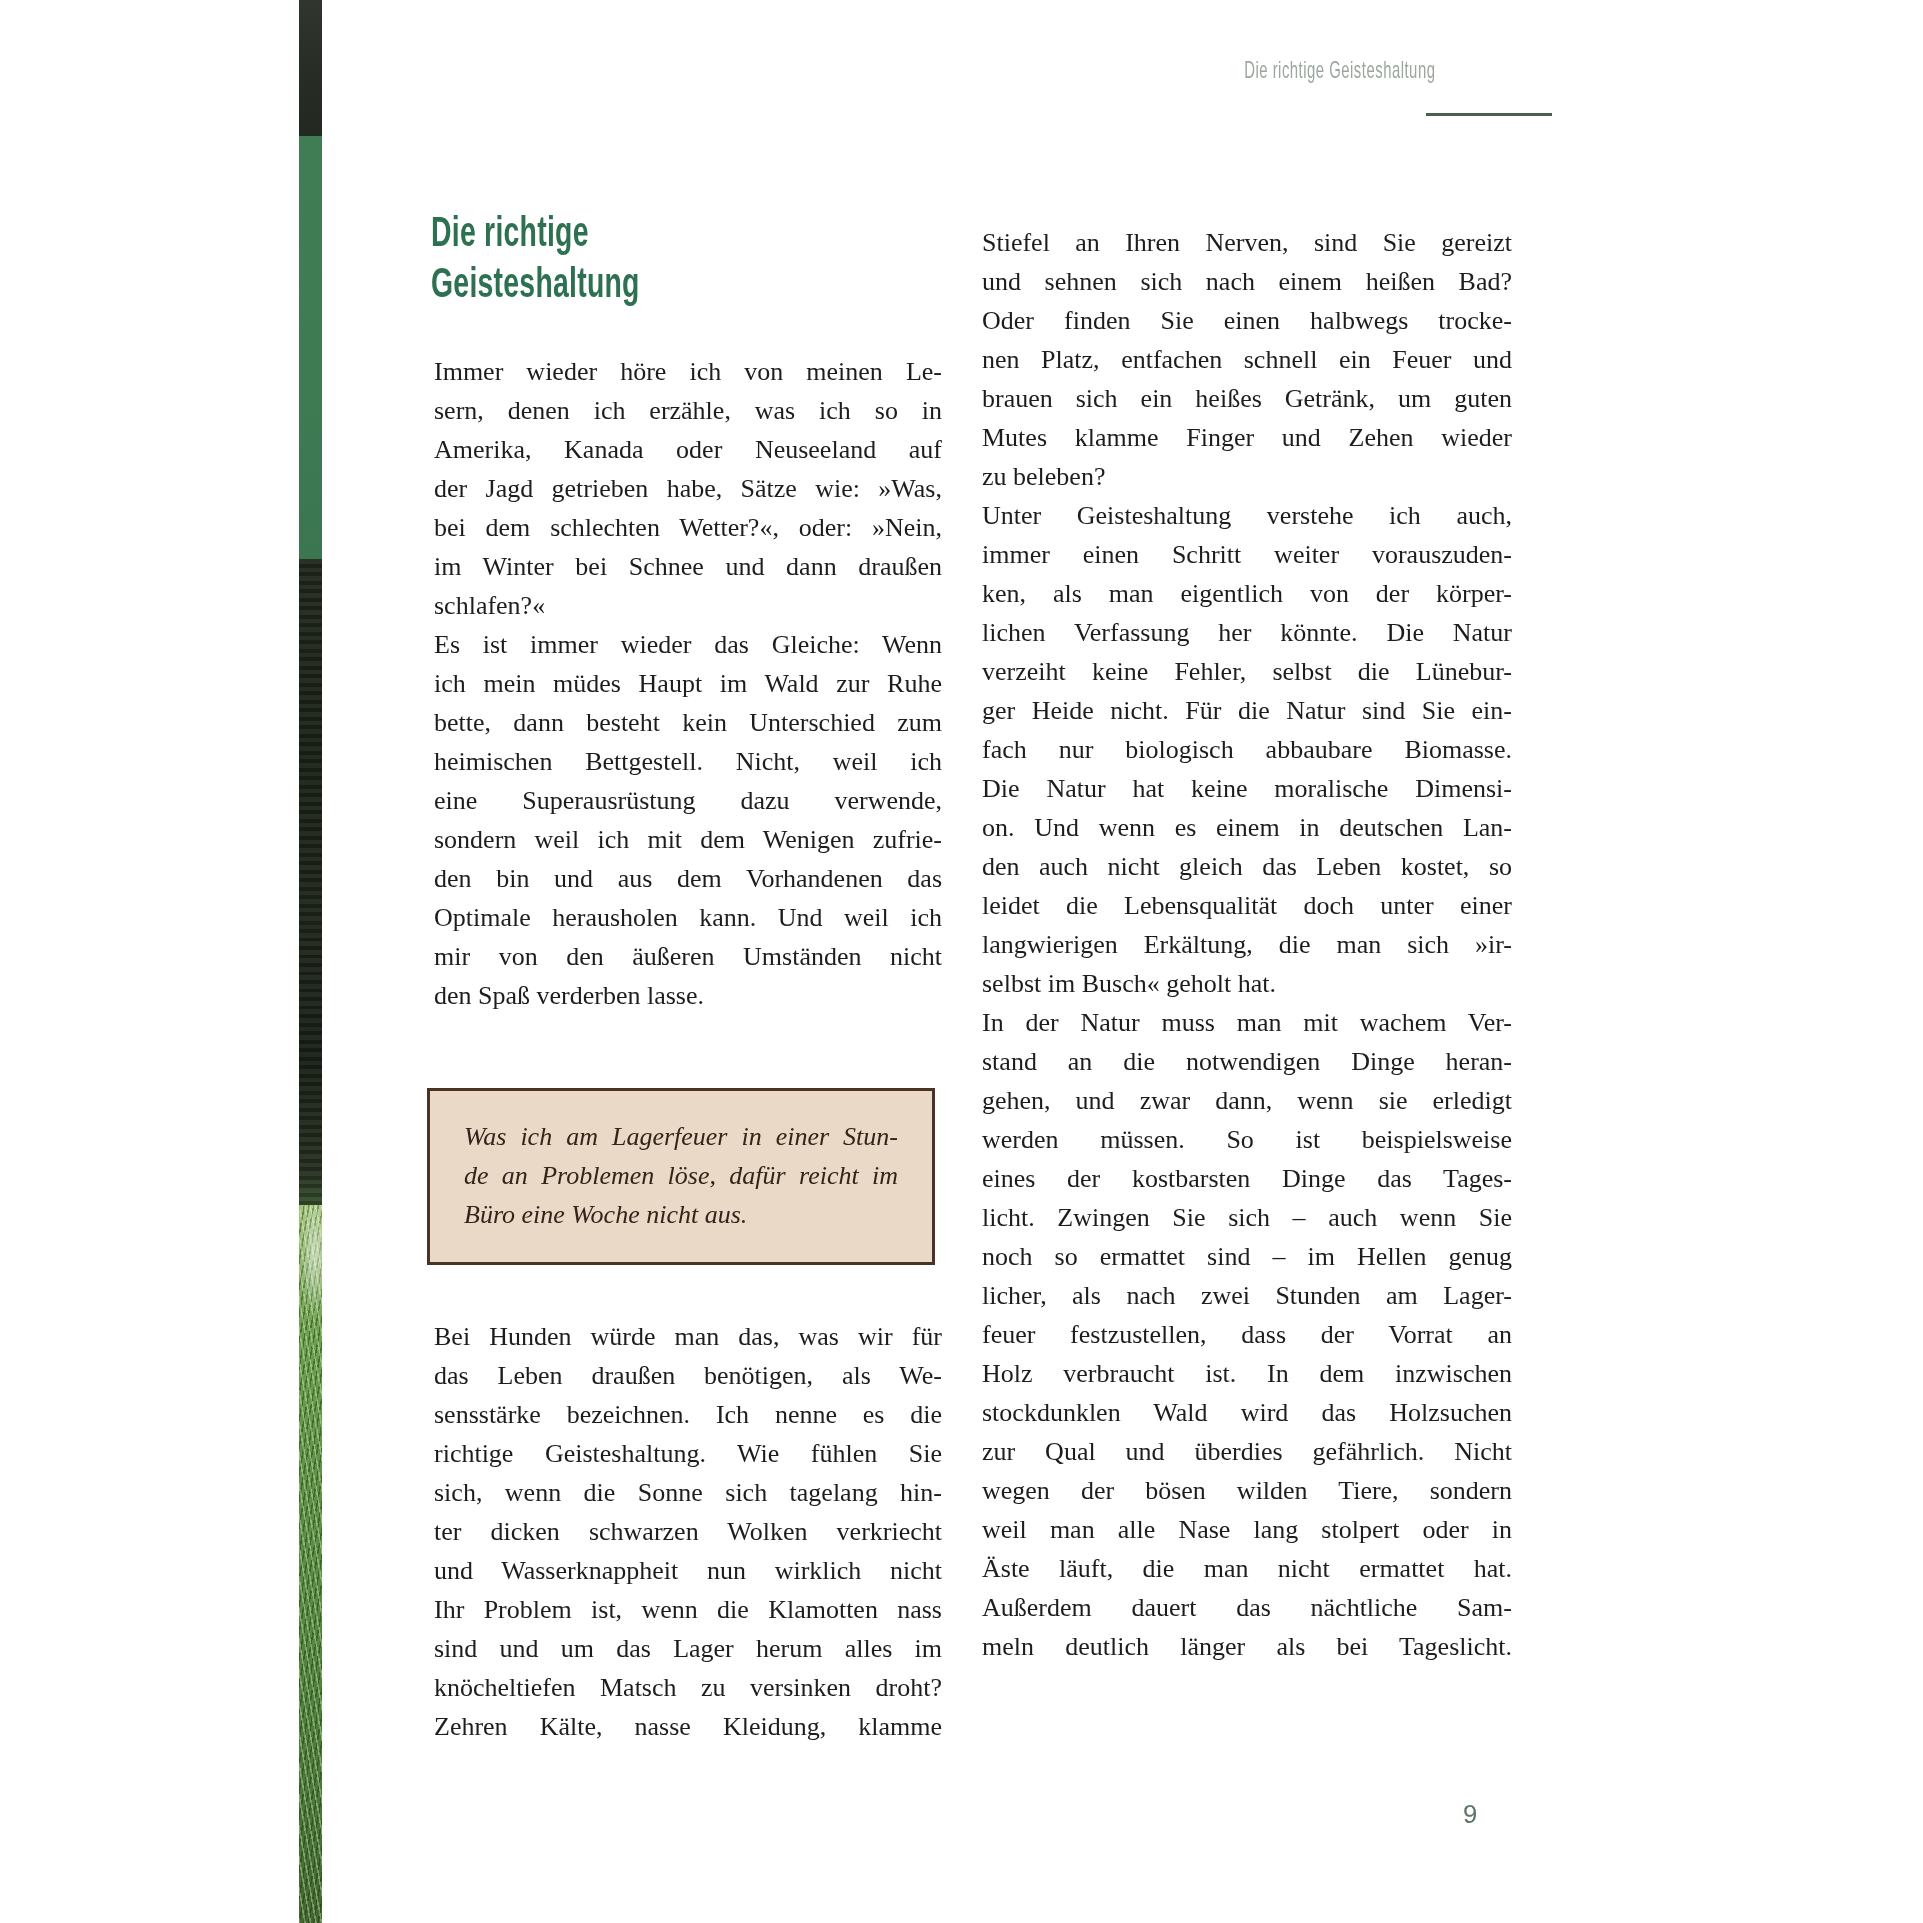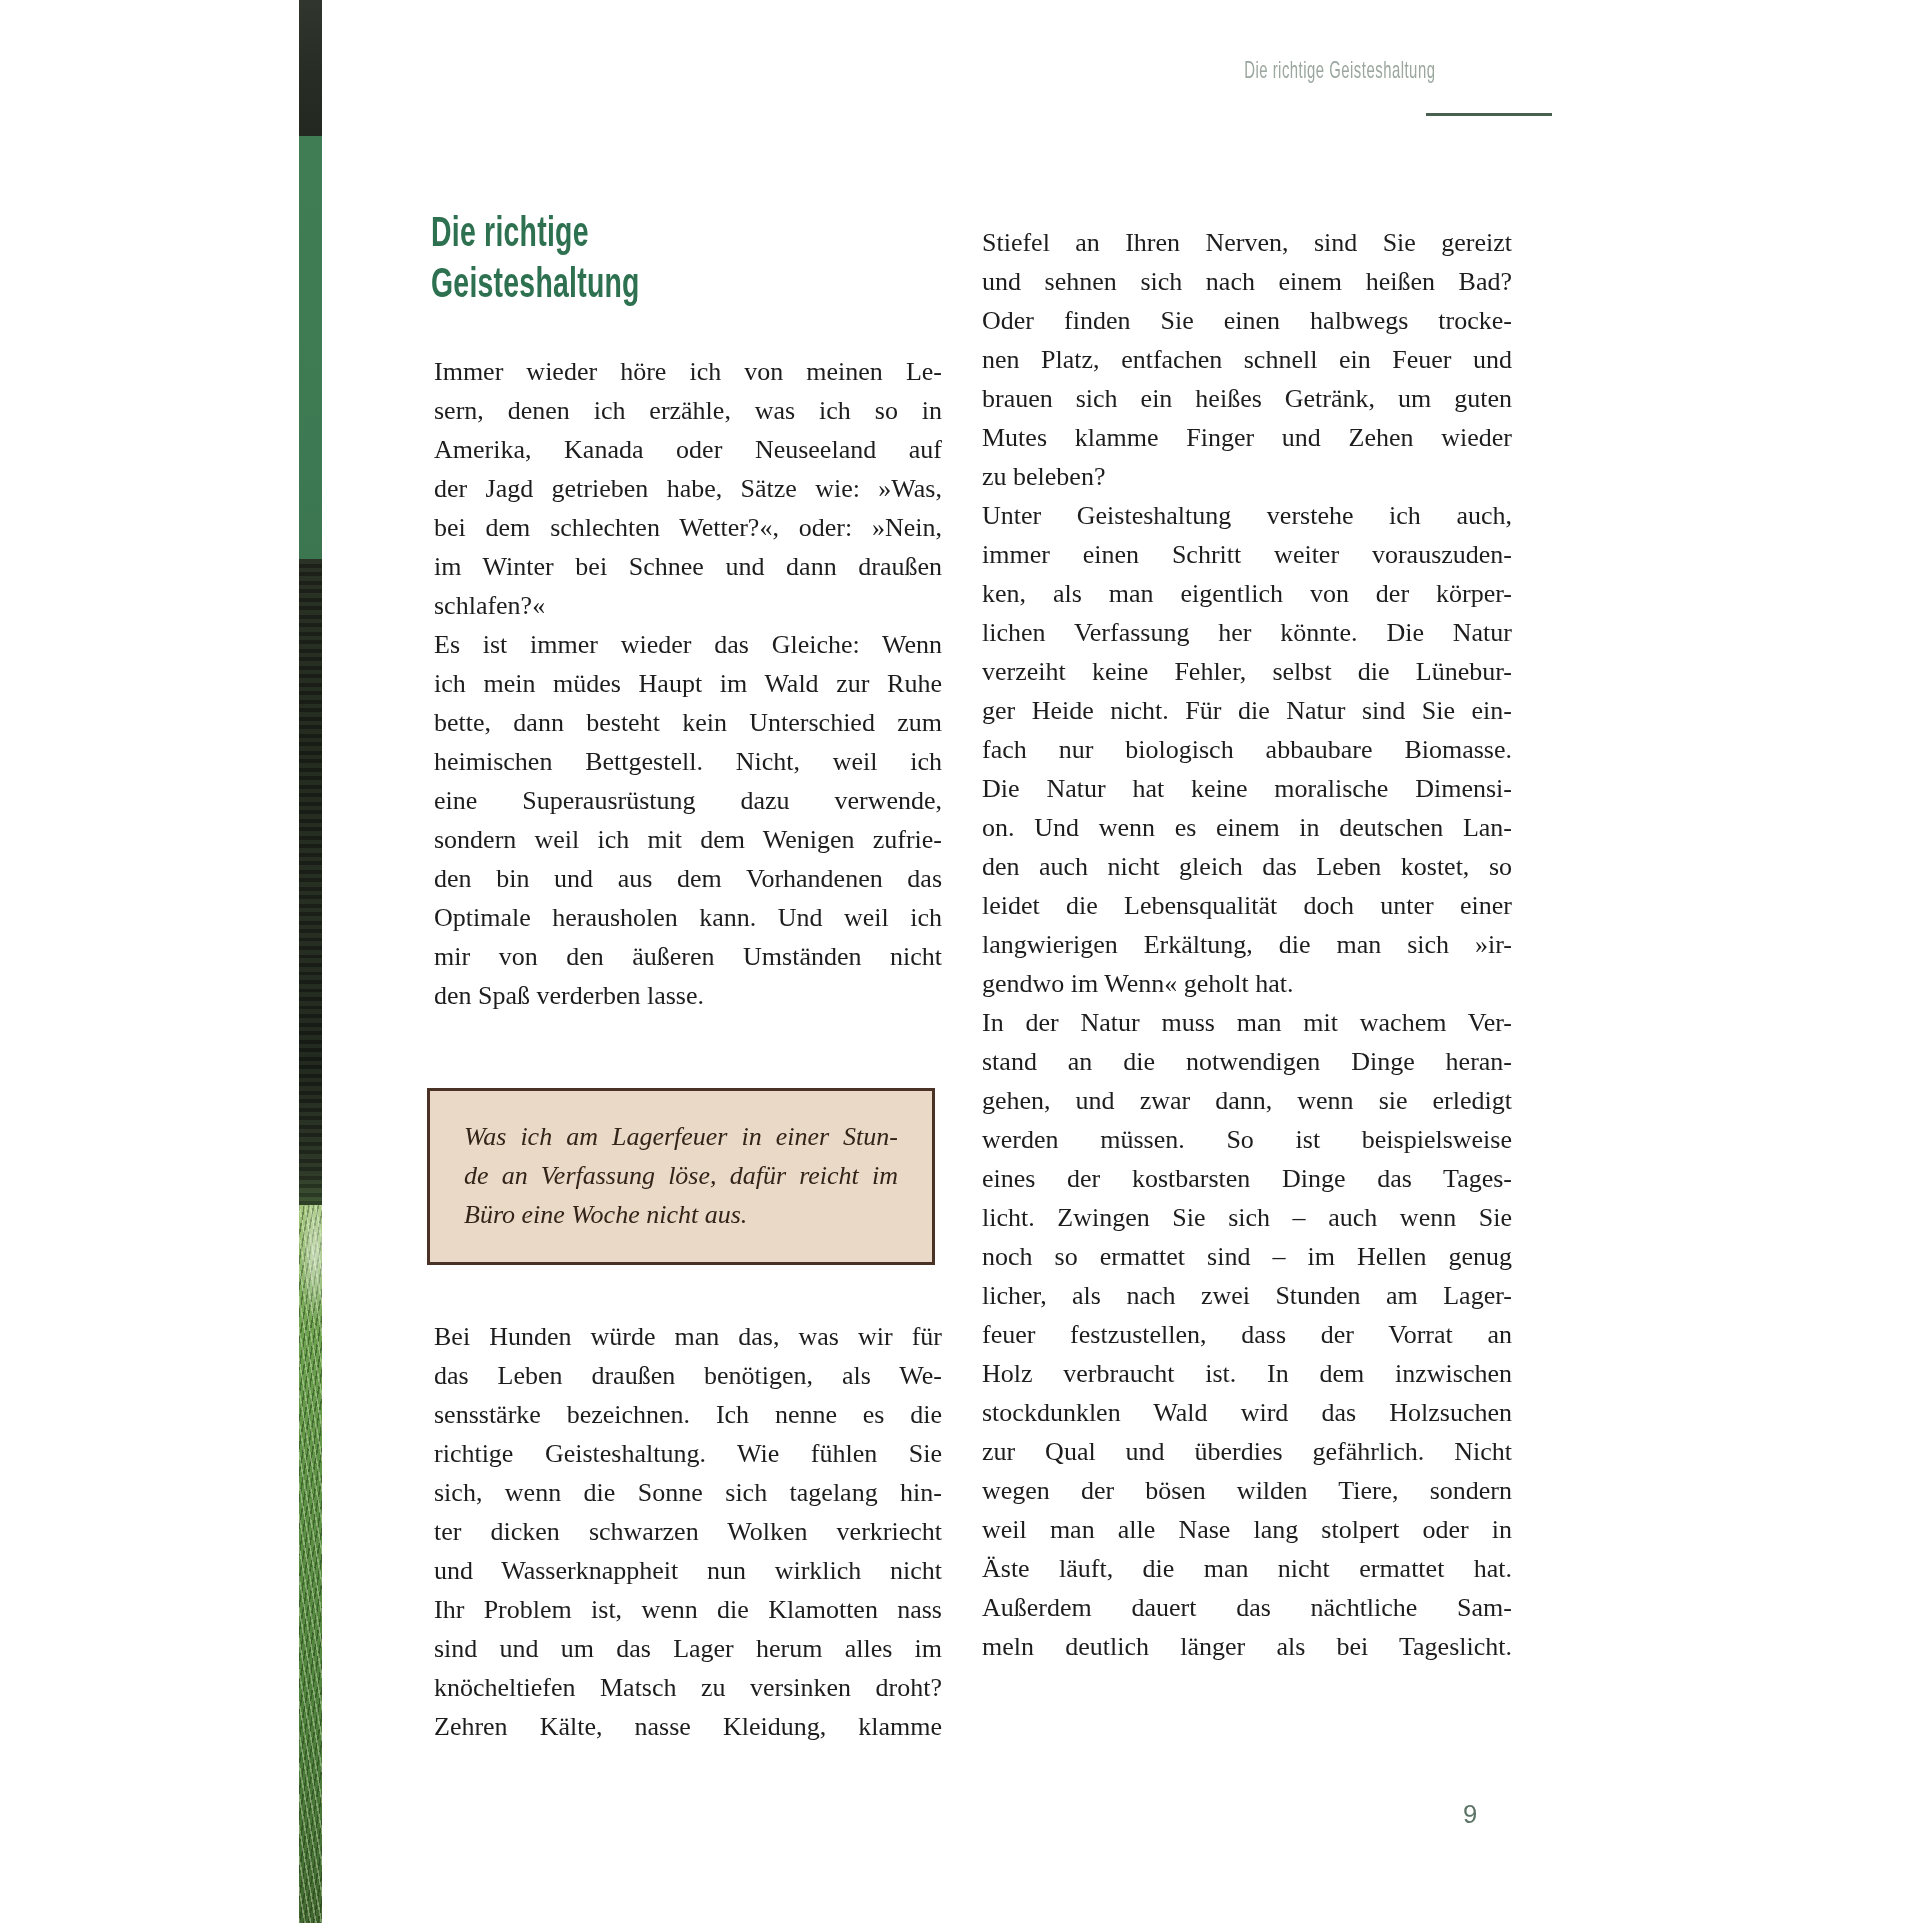--- a/index.html
+++ b/index.html
@@ -147,21 +147,21 @@
         <div class="line">den bin und aus dem Vorhandenen das</div>
         <div class="line">Optimale herausholen kann. Und weil ich</div>
         <div class="line">mir von den äußeren Umständen nicht</div>
         <div class="line endline">den Spaß verderben lasse.</div>
       </div>
     </div>
 
   <div class="callout">
       <div class="para">
         <div class="line">Was ich am Lagerfeuer in einer Stun-</div>
-        <div class="line">de an Verfassung löse, dafür reicht im</div>
+        <div class="line">de an Problemen löse, dafür reicht im</div>
         <div class="line endline">Büro eine Woche nicht aus.</div>
       </div>
     </div>
 
   <div class="colblock col-left-2">
       <div class="para">
         <div class="line">Bei Hunden würde man das, was wir für</div>
         <div class="line">das Leben draußen benötigen, als We-</div>
         <div class="line">sensstärke bezeichnen. Ich nenne es die</div>
         <div class="line">richtige Geisteshaltung. Wie fühlen Sie</div>
@@ -191,21 +191,21 @@
         <div class="line">ken, als man eigentlich von der körper-</div>
         <div class="line">lichen Verfassung her könnte. Die Natur</div>
         <div class="line">verzeiht keine Fehler, selbst die Lünebur-</div>
         <div class="line">ger Heide nicht. Für die Natur sind Sie ein-</div>
         <div class="line">fach nur biologisch abbaubare Biomasse.</div>
         <div class="line">Die Natur hat keine moralische Dimensi-</div>
         <div class="line">on. Und wenn es einem in deutschen Lan-</div>
         <div class="line">den auch nicht gleich das Leben kostet, so</div>
         <div class="line">leidet die Lebensqualität doch unter einer</div>
         <div class="line">langwierigen Erkältung, die man sich »ir-</div>
-        <div class="line endline">gendwo im Wenn« geholt hat.</div>
+        <div class="line endline">selbst im Busch« geholt hat.</div>
       </div>
       <div class="para">
         <div class="line">In der Natur muss man mit wachem Ver-</div>
         <div class="line">stand an die notwendigen Dinge heran-</div>
         <div class="line">gehen, und zwar dann, wenn sie erledigt</div>
         <div class="line">werden müssen. So ist beispielsweise</div>
         <div class="line">eines der kostbarsten Dinge das Tages-</div>
         <div class="line">licht. Zwingen Sie sich – auch wenn Sie</div>
         <div class="line">noch so ermattet sind – im Hellen genug</div>
         <div class="line">licher, als nach zwei Stunden am Lager-</div>

